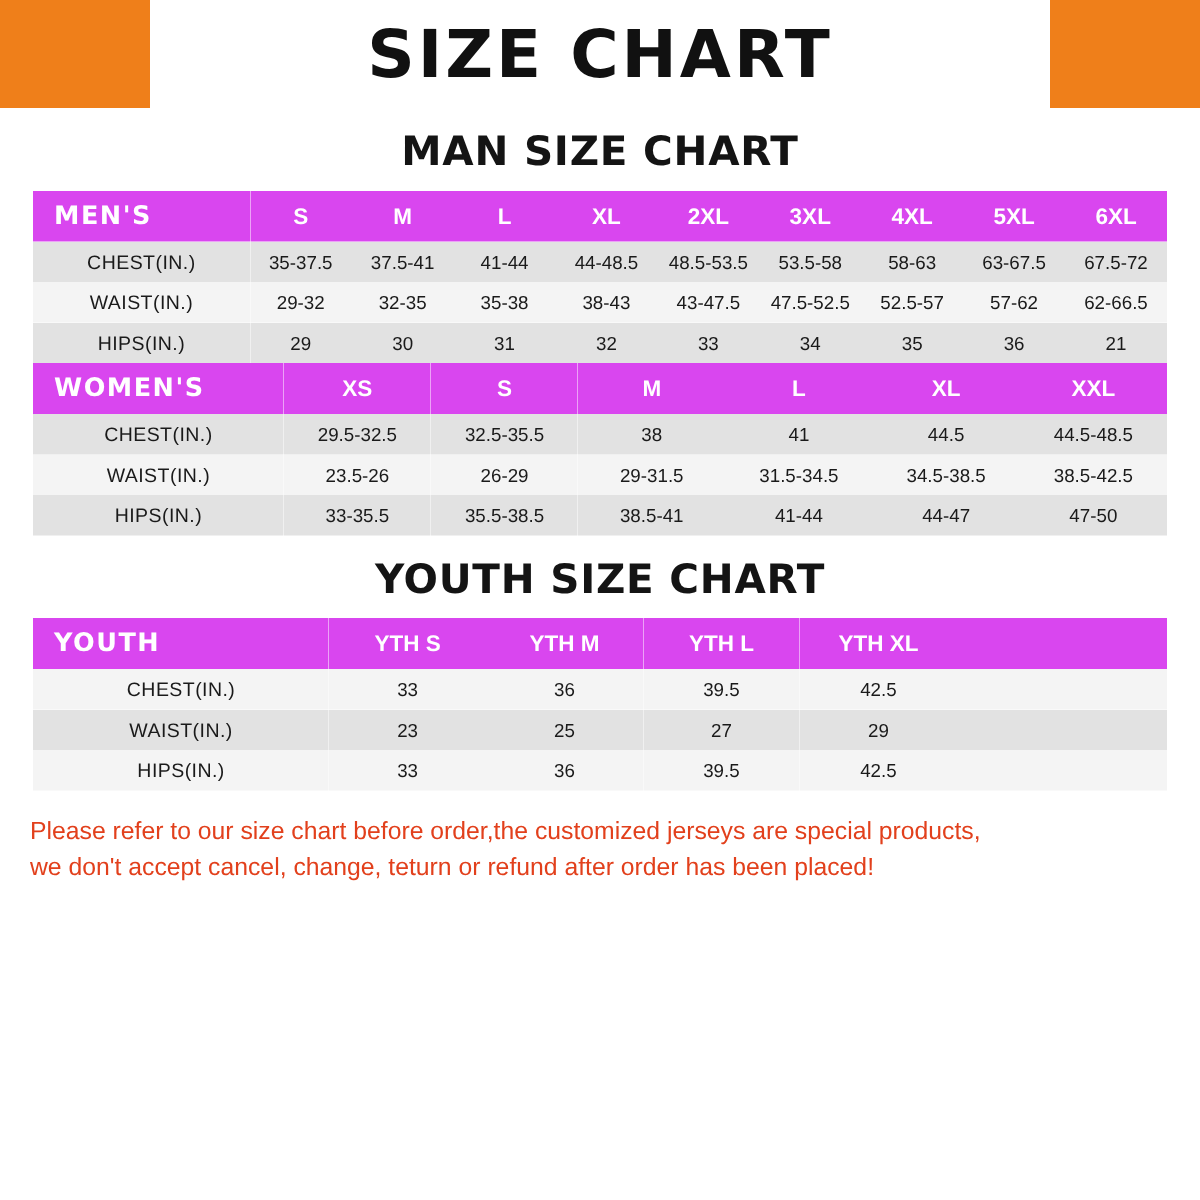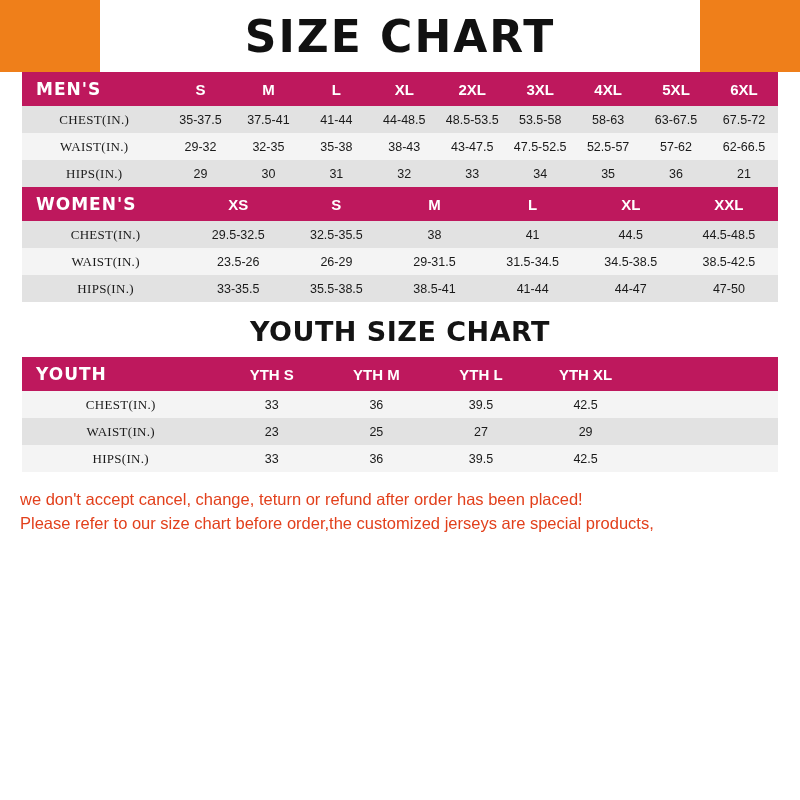--- a/index.html
+++ b/index.html
@@ -66,21 +66,21 @@
     text-align: center;
     font-size: 12.5px;
     color: #1a1a1a;
     height: 27px;
     padding: 0 2px;
     font-family: "Liberation Sans", sans-serif;
     white-space: nowrap;
     overflow: hidden;
   }
   table.chart thead th {
-    background: #be185d;
+    background: #d946ef;
     color: #ffffff;
     font-weight: bold;
     font-size: 15px;
     height: 34px;
   }
   table.chart thead th.rowhead {
     font-family: "DejaVu Sans", sans-serif;
     text-align: left;
     padding-left: 14px;
     font-size: 17px;
@@ -90,21 +90,20 @@
     background: #e2e2e2;
   }
   table.chart tbody tr.even td {
     background: #f4f4f4;
   }
   table.chart tbody td.rowlabel {
     font-weight: normal;
     font-size: 13px;
     color: #1a1a1a;
     letter-spacing: 0.3px;
-    font-family: Liberation Serif, serif;
   }
   
   .note {
     margin: 16px 20px 0 20px;
     color: #e2401c;
     font-size: 16.5px;
     line-height: 1.45;
     text-align: left;
     font-family: "Liberation Sans", sans-serif;
   }
@@ -117,20 +116,21 @@
 
 <div class="page">
 
   <div class="banner">
     <div class="banner-inner">
       <div class="banner-title">SIZE CHART</div>
     </div>
   </div>
 
   <div class="section">
+    <div class="section-title">MAN SIZE CHART</div>
     <table class="chart">
       <thead>
         <tr>
           <th class="rowhead" style="width:17%">MEN'S</th>
           <th>S</th>
           <th>M</th>
           <th>L</th>
           <th>XL</th>
           <th>2XL</th>
           <th>3XL</th>
@@ -261,17 +261,17 @@
           <td>36</td>
           <td>39.5</td>
           <td>42.5</td>
           <td></td>
         </tr>
       </tbody>
     </table>
   </div>
 
   <div class="note">
+    <span>Please refer to our size chart before order,the customized jerseys are special products,</span>
     <span>we don't accept cancel, change, teturn or refund after order has been placed!</span>
-    <span>Please refer to our size chart before order,the customized jerseys are special products,</span>
   </div>
 
 </div>
 
 </body></html>

